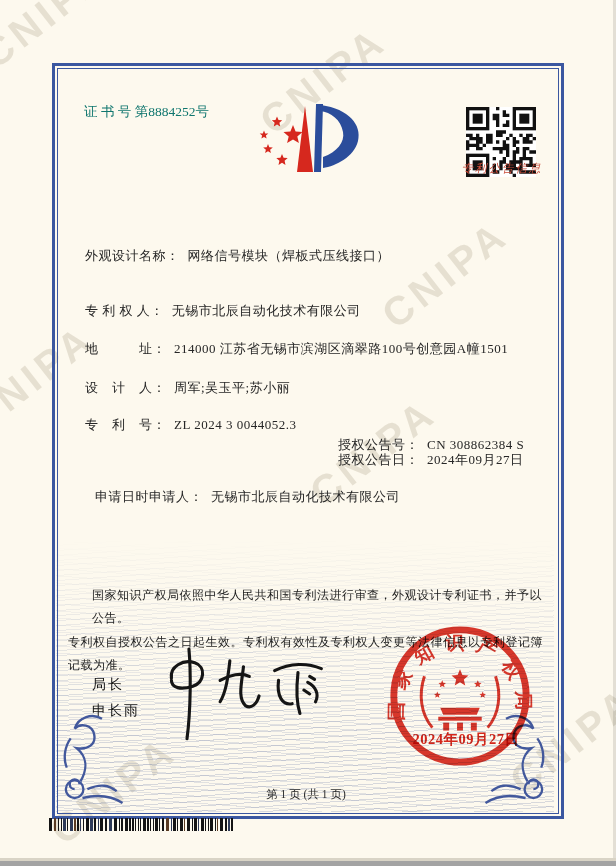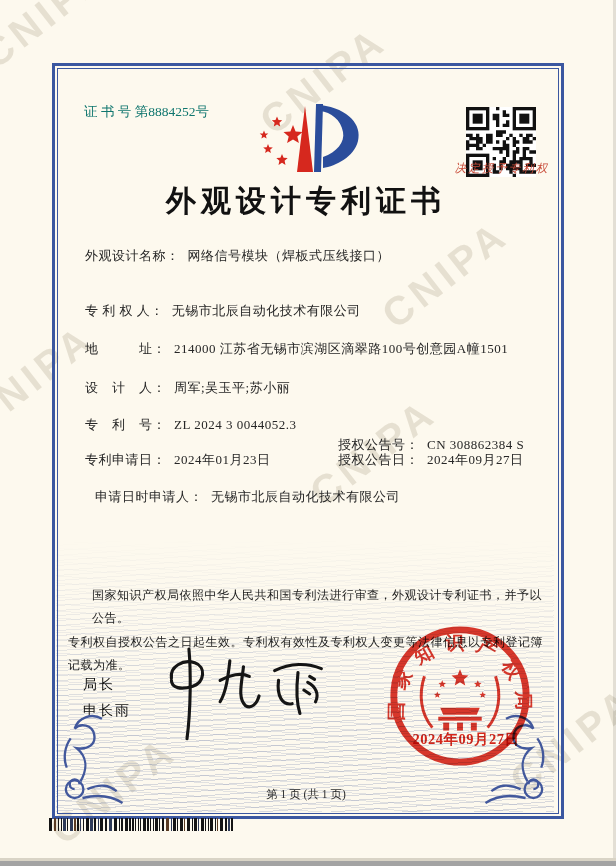--- a/index.html
+++ b/index.html
@@ -41,21 +41,21 @@
 
   .row{position:absolute;left:85px;font-size:13px;color:#262626;z-index:3;white-space:nowrap;}
   .row .lbl{letter-spacing:.5px;}
   .row .val{margin-left:8px;letter-spacing:.5px;}
   .col2{left:338px;}
 
   .legal{position:absolute;left:68px;top:584px;width:478px;font-size:12px;line-height:1.95;
       color:#1d1d1d;z-index:3;letter-spacing:.5px;}
   .legal .l1{padding-left:24px;}
 
-  .sig-title,.sig-name{position:absolute;left:83px;font-family:"Liberation Sans","DejaVu Sans",sans-serif;
+  .sig-title,.sig-name{position:absolute;left:92px;font-family:"Liberation Sans","DejaVu Sans",sans-serif;
       font-size:14px;color:#111;letter-spacing:2px;z-index:3;}
   .sig-title{top:676px;} .sig-name{top:702px;}
   .autograph{position:absolute;left:150px;top:640px;z-index:4;}
 
   .seal{position:absolute;left:381px;top:617px;width:158px;height:158px;z-index:4;
       mix-blend-mode:multiply;opacity:.93;}
   .seal-date{position:absolute;left:398px;top:730px;width:136px;text-align:center;z-index:5;
       font-size:14.5px;font-weight:bold;color:#d6281e;letter-spacing:.5px;mix-blend-mode:multiply;}
 
   .footer{position:absolute;left:53px;top:787px;width:506px;text-align:center;font-size:11.5px;
@@ -108,44 +108,40 @@
         <rect x="46.66666666666667" y="0" width="23.333333333333336" height="23.333333333333336" fill="#111"></rect>
         <rect x="50" y="3.3333333333333335" width="16.666666666666668" height="16.666666666666668" fill="#fff"></rect>
         <rect x="53.333333333333336" y="6.666666666666667" width="10" height="10" fill="#111"></rect>
       </g>
       <g>
         <rect x="0" y="46.66666666666667" width="23.333333333333336" height="23.333333333333336" fill="#111"></rect>
         <rect x="3.3333333333333335" y="50" width="16.666666666666668" height="16.666666666666668" fill="#fff"></rect>
         <rect x="6.666666666666667" y="53.333333333333336" width="10" height="10" fill="#111"></rect>
       </g>
     </svg>
-  <div class="qr-caption">决定授予专利权</div>
-
-  <div class="title">外观设计专利证书</div>
+  <div class="qr-caption">专利公告信息</div>
+
 
   <div class="row" style="top:302px;">
     <span class="lbl">专 利 权 人：</span><span class="val">无锡市北辰自动化技术有限公司</span>
   </div>
   <div class="row" style="top:247px;">
     <span class="lbl">外观设计名称：</span><span class="val">网络信号模块（焊板式压线接口）</span>
   </div>
   <div class="row" style="top:340px;">
     <span class="lbl">地　　　址：</span><span class="val">214000 江苏省无锡市滨湖区滴翠路100号创意园A幢1501</span>
   </div>
   <div class="row" style="top:379px;">
     <span class="lbl">设　计　人：</span><span class="val">周军;吴玉平;苏小丽</span>
   </div>
   <div class="row" style="top:416px;">
     <span class="lbl">专　利　号：</span><span class="val">ZL 2024 3 0044052.3</span>
   </div>
   <div class="row col2" style="top:404px;margin-top:32px;">
     <span class="lbl">授权公告号：</span><span class="val">CN 308862384 S</span>
-  </div>
-  <div class="row" style="top:451px;">
-    <span class="lbl">专利申请日：</span><span class="val">2024年01月23日</span>
   </div>
   <div class="row col2" style="top:451px;">
     <span class="lbl">授权公告日：</span><span class="val">2024年09月27日</span>
   </div>
   <div class="row" style="top:488px;margin-left:10px;">
     <span class="lbl">申请日时申请人：</span><span class="val">无锡市北辰自动化技术有限公司</span>
   </div>
 
   <div class="legal">
     <div class="l1">国家知识产权局依照中华人民共和国专利法进行审查，外观设计专利证书，并予以公告。</div>

